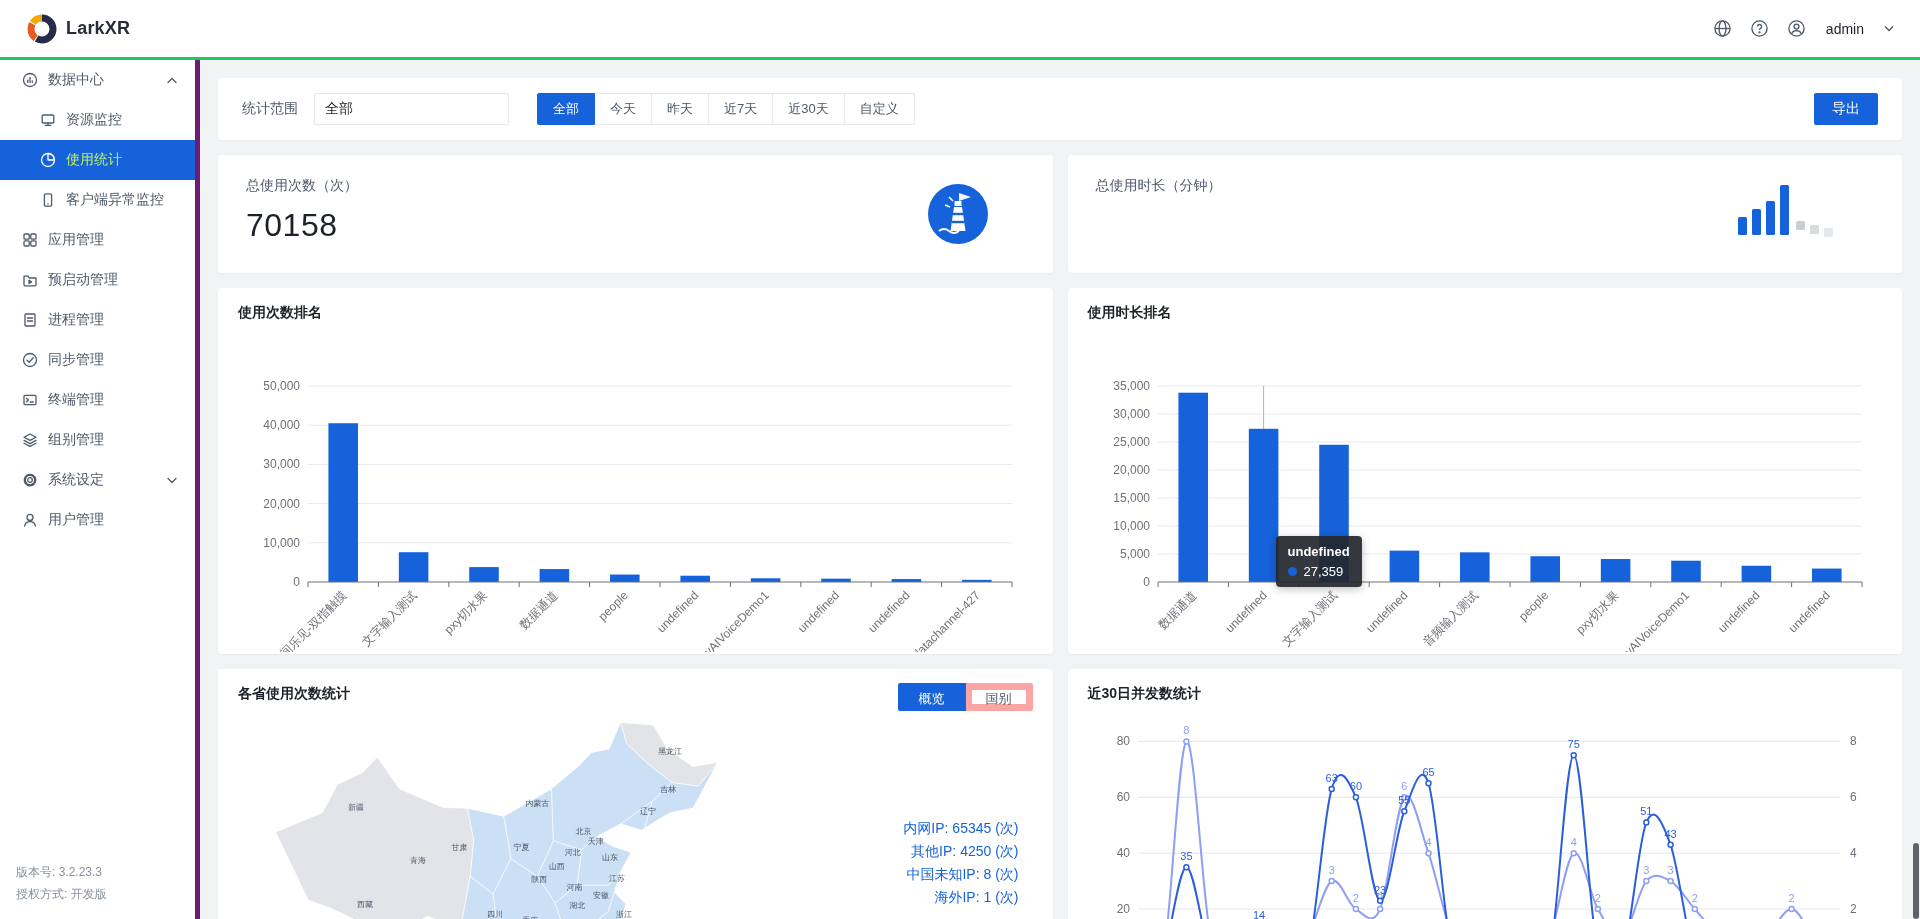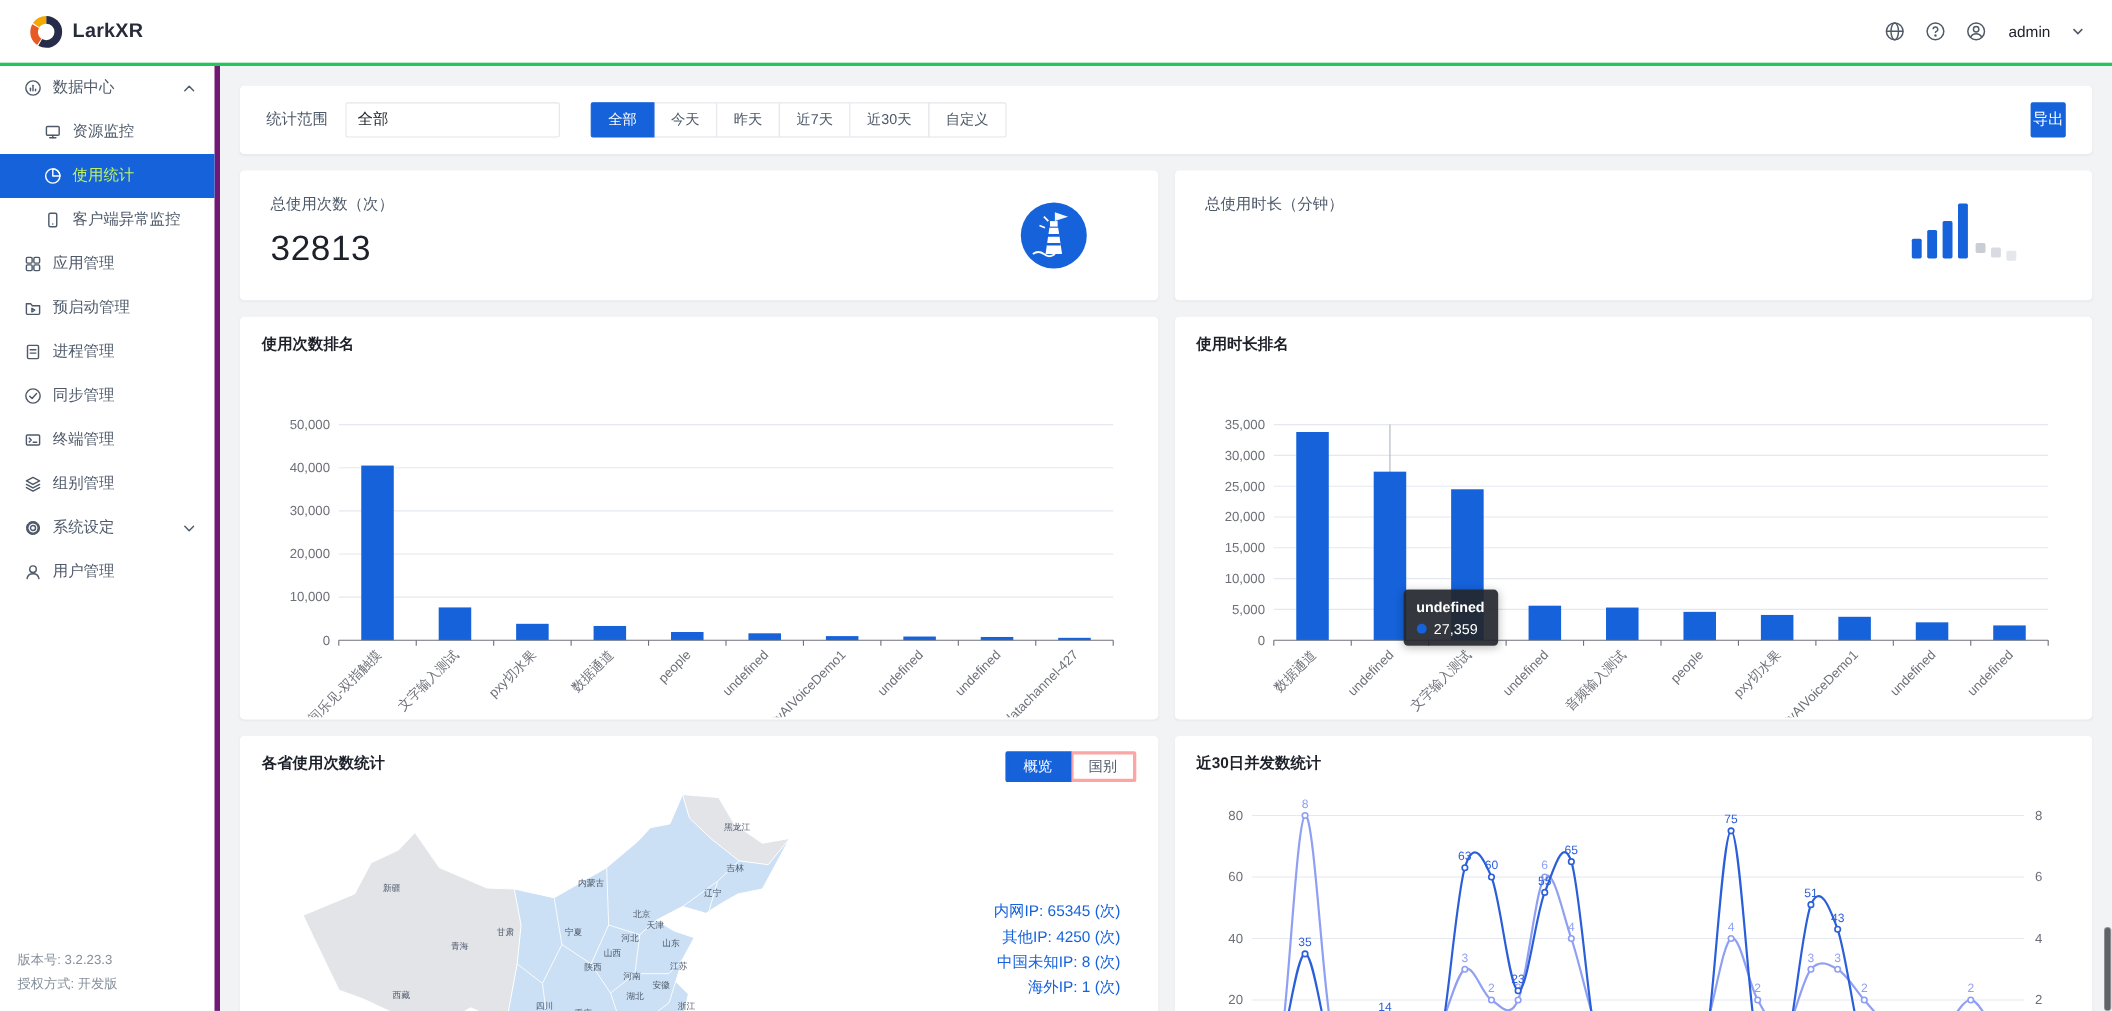--- a/index.html
+++ b/index.html
@@ -34,21 +34,21 @@
   .filter-label { font-size:14px; color:#4E5969; margin-right:16px; }
   .filter-input { width:195px; height:32px; border:1px solid #E5E6EB; border-radius:2px;
     padding:0 10px; font-size:14px; color:#1D2129; margin-right:28px; outline:none;
     font-family:inherit; background:#fff; }
   .seg { display:flex; }
   .seg button { height:32px; padding:0 15px; background:#fff; border:1px solid #E5E6EB;
     margin-left:-1px; font-size:13px; color:#4E5969; cursor:pointer; font-family:inherit; position:relative; }
   .seg button:first-child { border-radius:2px 0 0 2px; margin-left:0; }
   .seg button:last-child { border-radius:0 2px 2px 0; }
   .seg button.on { background:#1562DB; border-color:#1562DB; color:#fff; z-index:2; }
-  .export-btn { margin-left:auto; height:32px; padding:0 2px; background:#1562DB; color:#fff;
+  .export-btn { margin-left:auto; height:32px; padding:0 18px; background:#1562DB; color:#fff;
     border:none; border-radius:2px; font-size:14px; cursor:pointer; font-family:inherit; }
   
   .stat-card { flex:1; height:118px; padding:22px 28px; position:relative; }
   .stat-label { font-size:14px; color:#4E5969; }
   .stat-value { font-size:32px; font-weight:500; color:#1D2129; margin-top:12px; letter-spacing:.5px; }
   .stat-icon { position:absolute; right:62px; top:26px; }
   
   .chart-card { flex:1; height:366px; padding:16px 20px; position:relative; overflow:hidden; }
   .card-title { font-size:14px; font-weight:700; color:#1D2129; }
   .tk { font-size:12px; fill:#6E7079; }
@@ -56,21 +56,21 @@
   
   .echart-tip { position:absolute; left:208px; top:248px; background:rgba(35,38,45,.92);
     border-radius:4px; padding:8px 12px; color:#fff; pointer-events:none; z-index:3;
     box-shadow:0 2px 8px rgba(0,0,0,.25); }
   .echart-tip .t1 { font-size:13px; font-weight:700; margin-bottom:5px; }
   .echart-tip .t2 { font-size:13px; display:flex; align-items:center; gap:7px; }
   .tip-dot { width:9px; height:9px; border-radius:50%; background:#1562DB; display:inline-block; }
   
   .bottom-card { flex:1; height:430px; padding:16px 20px; position:relative; overflow:hidden; }
   .map-toggle { position:absolute; right:20px; top:14px; display:flex; }
-  .map-toggle button { height:28px; padding:0 14px; font-size:13px; border:3px solid #fca5a5;
+  .map-toggle button { height:28px; padding:0 14px; font-size:13px; border:7px solid #fca5a5;
     background:#fff; color:#4E5969; cursor:pointer; margin-left:-1px; font-family:inherit; }
   .map-toggle button:first-child { border-radius:2px 0 0 2px; margin-left:0; }
   .map-toggle button:last-child { border-radius:0 2px 2px 0; }
   .map-toggle button.on { background:#1562DB; border-color:#1562DB; color:#fff; z-index:2; }
   .map-stats { position:absolute; right:34px; top:148px; text-align:right; font-size:14px;
     color:#1562DB; line-height:23px; }
   .map-wrap { margin:14px 0 0 34px; }
   .prov { font-size:9px; fill:#4E5969; }
   
   .scroll-thumb { position:fixed; right:1px; top:843px; width:6px; height:76px;
@@ -238,21 +238,21 @@
           <button>近30天</button>
           <button>自定义</button>
         </div>
         <button class="export-btn">导出</button>
       </div>
     </div>
 
     <div class="row">
       <div class="card stat-card">
         <div class="stat-label">总使用次数（次）</div>
-        <div class="stat-value">32813</div>
+        <div class="stat-value">70158</div>
         <svg class="stat-icon" width="66" height="66" viewBox="0 0 66 66">
           <circle cx="33" cy="33" r="30" fill="#1562DB"></circle>
           <path d="M34 12 L46 16 L34 20 Z" fill="#fff" opacity=".95"></path>
           <line x1="24" y1="16" x2="28" y2="20" stroke="#fff" stroke-width="1.6"></line>
           <line x1="20" y1="24" x2="25" y2="26" stroke="#fff" stroke-width="1.6"></line>
           <rect x="29.5" y="20" width="7" height="5" fill="#fff"></rect>
           <path d="M29 26 L37 26 L40.5 50 L25.5 50 Z" fill="#fff"></path>
           <line x1="27.6" y1="33" x2="38.4" y2="33" stroke="#1562DB" stroke-width="2.4"></line>
           <line x1="26.8" y1="41" x2="39.3" y2="41" stroke="#1562DB" stroke-width="2.4"></line>
           <path d="M14 50 Q19 46 24 50 T34 50" fill="none" stroke="#fff" stroke-width="1.8"></path>

